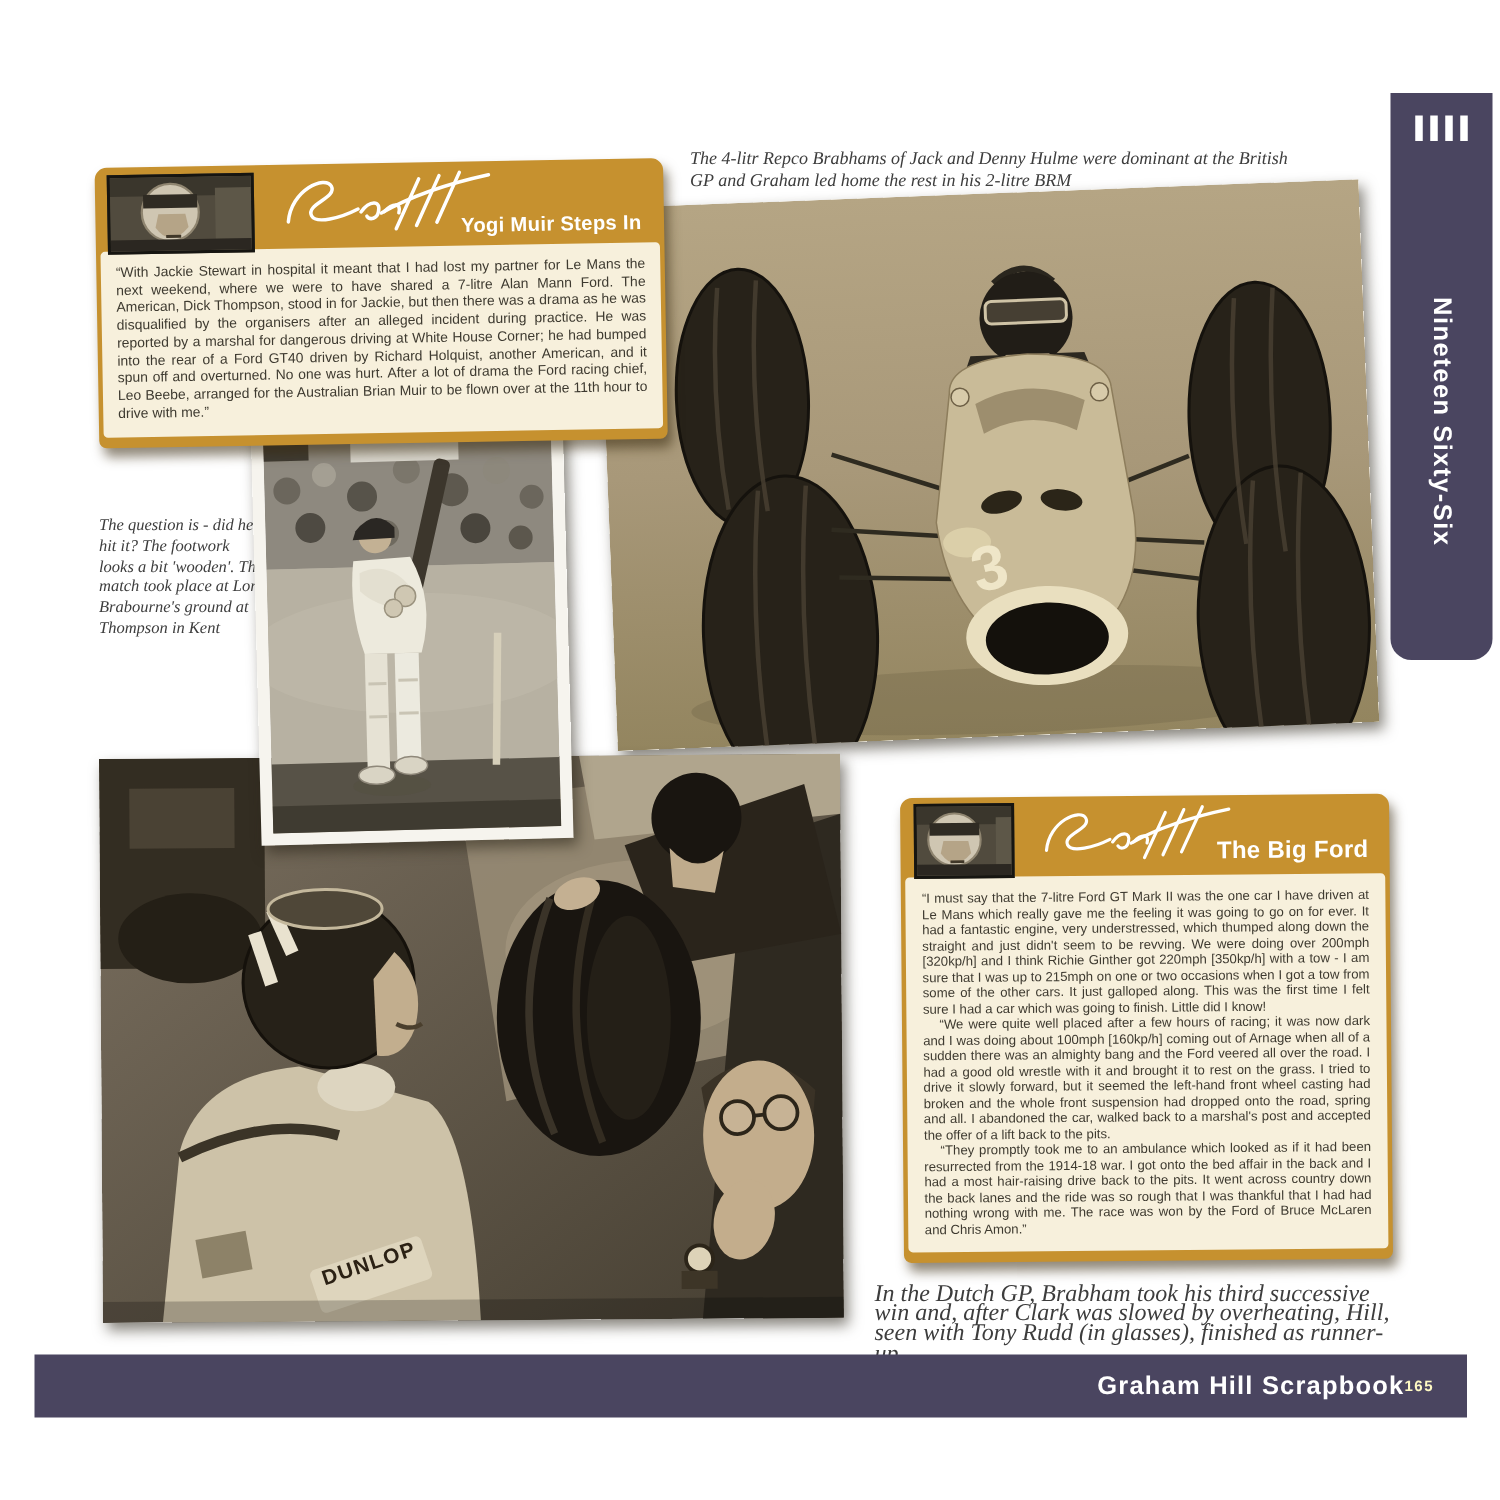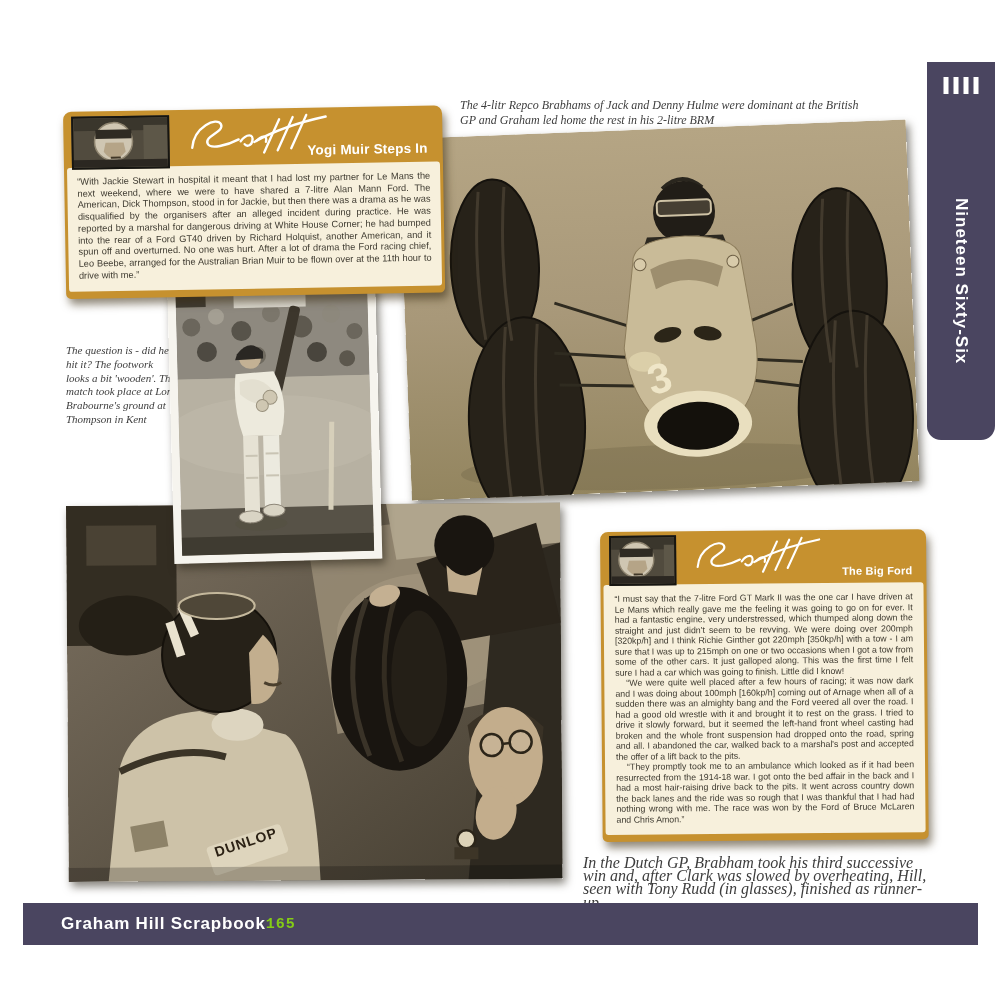--- a/index.html
+++ b/index.html
@@ -21,21 +21,21 @@
   #yogi-box .portrait{left:5px;top:5px;width:94px;height:49px;}
   #yogi-box .signature{left:112px;top:3px;width:165px;height:51px;}
   #yogi-box .box-title{right:12px;bottom:6px;font-size:13.5px;}
   #yogi-box .cream{padding:9px 10px 10px 10px;font-size:9.3px;line-height:11.7px;}
 
   #bigford-box{left:600px;top:532px;width:320px;transform:rotate(-.5deg);transform-origin:top left;}
   #bigford-box .banner{height:53px;}
   #bigford-box .portrait{left:6px;top:4px;width:63px;height:46px;}
   #bigford-box .portrait svg{height:100%;}
   #bigford-box .signature{left:82px;top:2px;width:150px;height:50px;}
-  #bigford-box .box-title{right:11px;bottom:6px;font-size:11px;text-align:center;}
+  #bigford-box .box-title{right:11px;bottom:6px;font-size:16px;text-align:center;}
   #bigford-box .cream{padding:9px 11px 10px 11px;font-size:8.8px;line-height:10.5px;}
   #bigford-box .cream p{margin:0;}
   #bigford-box .cream p + p{text-indent:11px;}
 
   
   .cap{position:absolute;font-family:"Liberation Serif",serif;font-style:italic;
        color:#3D3D3D;z-index:2;}
   #top-caption{left:460px;top:98px;width:414px;font-size:12px;line-height:15px;}
   #cricket-caption{left:66px;top:344px;width:112px;font-size:11px;line-height:13.8px;}
   #bottom-caption{left:567px;top:856px;width:346px;font-size:16px;line-height:13.2px;padding-left:16px;}
@@ -45,24 +45,24 @@
   .photo svg{display:block;}
   #brm-photo{left:398px;top:139px;width:508px;height:362px;transform:rotate(-2.2deg);
              transform-origin:top left;z-index:1;}
   #cricket-photo{left:167px;top:280px;border:8px solid #f6f4ee;transform:rotate(-1.5deg);
                  transform-origin:top left;z-index:4;}
   #pit-photo{left:66px;top:506px;width:494px;height:376px;transform:rotate(-.4deg);
              transform-origin:top left;z-index:3;}
 
   
   #footer-bar{position:absolute;left:23px;top:903px;width:955px;height:42px;background:#4A4560;
-              display:flex;align-items:center;justify-content:flex-start;
+              display:flex;align-items:center;justify-content:flex-end;
               padding:0 22px 0 38px;box-sizing:border-box;z-index:6;}
   .footer-title{color:#fff;font-weight:bold;font-size:17px;letter-spacing:.8px;}
-  .footer-page{color:#84cc16;font-weight:bold;font-size:15px;letter-spacing:1px;font-family:Liberation Mono, monospace;}
+  .footer-page{color:#fef9c3;font-weight:bold;font-size:10px;letter-spacing:1px;}
 
   
   #side-tab{position:absolute;left:927px;top:62px;width:68px;height:378px;background:#4A4560;
             border-radius:0 0 14px 14px;z-index:6;}
   .tab-ticks{position:absolute;top:15px;left:50%;transform:translateX(-50%);display:flex;gap:5px;}
   .tab-tick{width:5px;height:17px;background:#ffffff;}
   .tab-label{position:absolute;top:78px;bottom:18px;left:0;right:0;display:flex;
              align-items:center;justify-content:center;writing-mode:vertical-rl;
              color:#fff;font-weight:bold;font-size:17px;letter-spacing:1px;white-space:nowrap;}
 </style>

